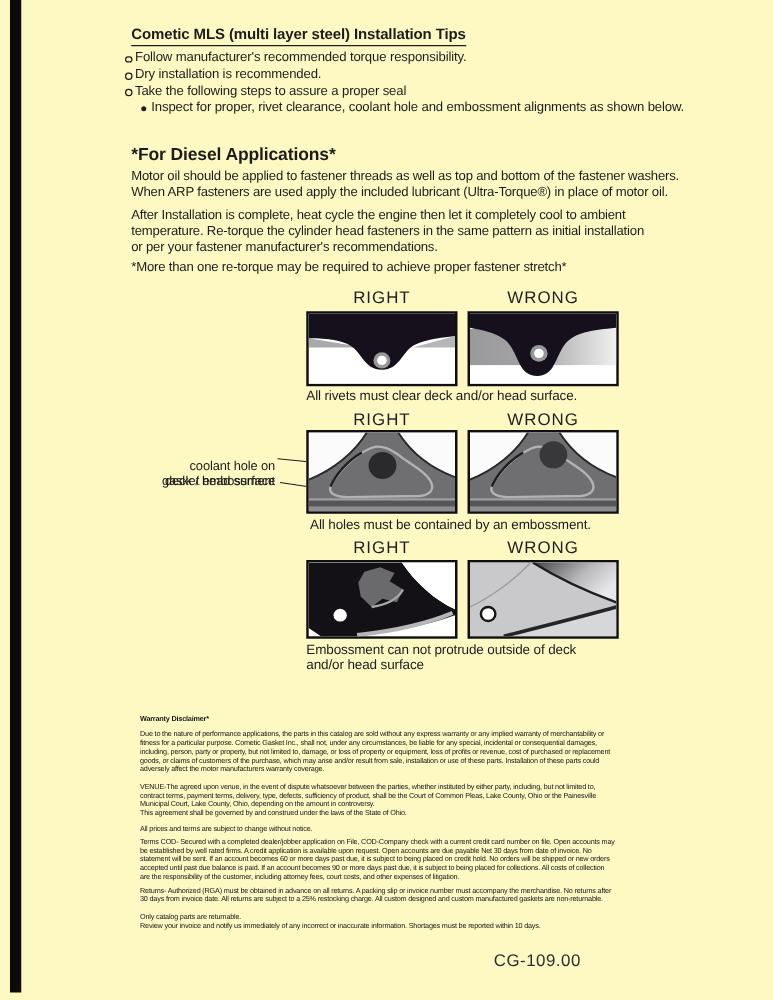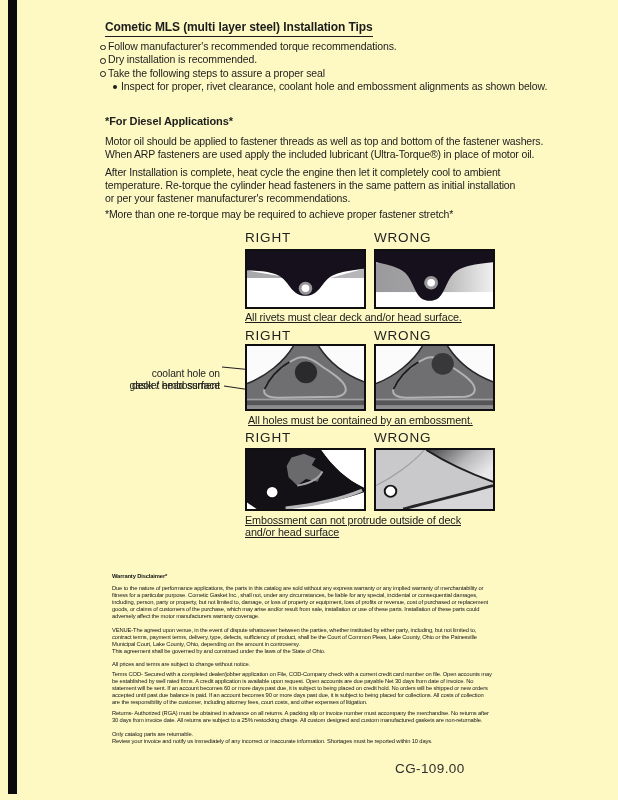--- a/index.html
+++ b/index.html
@@ -15,49 +15,49 @@
   #title{left:105px;top:20px;font-size:12px;font-weight:bold;letter-spacing:-0.1px;
     border-bottom:1.6px solid #1c1c1c;padding-bottom:2px;}
   
   #tips{left:100px;top:40px;font-size:10.5px;letter-spacing:-0.1px;line-height:13.4px;width:470px;}
   .brow{position:relative;padding-left:8px;}
   .brow.sub{margin-left:13px;}
   .bdot{position:absolute;left:0;top:4.6px;width:3.6px;height:3.6px;border:1px solid #1c1c1c;border-radius:50%;}
   .sdot{position:absolute;left:0;top:5px;width:4.2px;height:4.2px;background:#1c1c1c;border-radius:50%;}
   
   .para{font-size:10.5px;letter-spacing:-0.15px;line-height:13px;white-space:nowrap;}
-  #diesel-h{left:105px;top:115px;font-size:11px;font-weight:bold;letter-spacing:-0.1px;}
+  #diesel-h{left:105px;top:115px;font-size:14px;font-weight:bold;letter-spacing:-0.1px;}
   #diesel-p1{left:105px;top:135px;}
   #diesel-p2{left:105px;top:166px;}
   #note{left:105px;top:208px;font-size:10.5px;letter-spacing:-0.15px;}
   
-  .fig-h{width:121px;text-align:left;font-size:13.5px;letter-spacing:0.8px;color:#1f1f1f;}
+  .fig-h{width:121px;text-align:center;font-size:13.5px;letter-spacing:0.8px;color:#1f1f1f;}
   .figbox{width:121px;border:2px solid #0f0f0f;box-sizing:border-box;background:#fff;}
   .figbox svg{display:block;width:100%;height:100%;}
-  .caption{font-size:10.8px;letter-spacing:-0.1px;line-height:12.4px;white-space:nowrap;text-decoration:underline;}
+  .caption{font-size:10.8px;letter-spacing:-0.1px;line-height:12.4px;white-space:nowrap;}
   .annot{font-size:10.3px;letter-spacing:-0.1px;line-height:11.6px;text-align:right;width:124px;}
   
   .disc{left:112px;font-size:5.8px;line-height:7px;letter-spacing:-0.15px;white-space:nowrap;color:#161616;}
   .disc.bold{font-weight:bold;}
   
   #pcode{left:395px;top:761px;font-size:13.5px;letter-spacing:0.4px;color:#2e2e2e;}
 </style>
 </head>
 <body>
 
 <div id="page">
 
   <div class="abs" id="scanbar"></div>
 
   <div class="abs" id="title">Cometic MLS (multi layer steel) Installation Tips</div>
 
   <div class="abs" id="tips">
     <div class="brow">
       <span class="bdot"></span>
-      <span>Follow manufacturer's recommended torque recommendations.</span>
+      <span>Follow manufacturer's recommended torque responsibility.</span>
     </div>
     <div class="brow">
       <span class="bdot"></span>
       <span>Dry installation is recommended.</span>
     </div>
     <div class="brow">
       <span class="bdot"></span>
       <span>Take the following steps to assure a proper seal</span>
     </div>
     <div class="brow sub">

